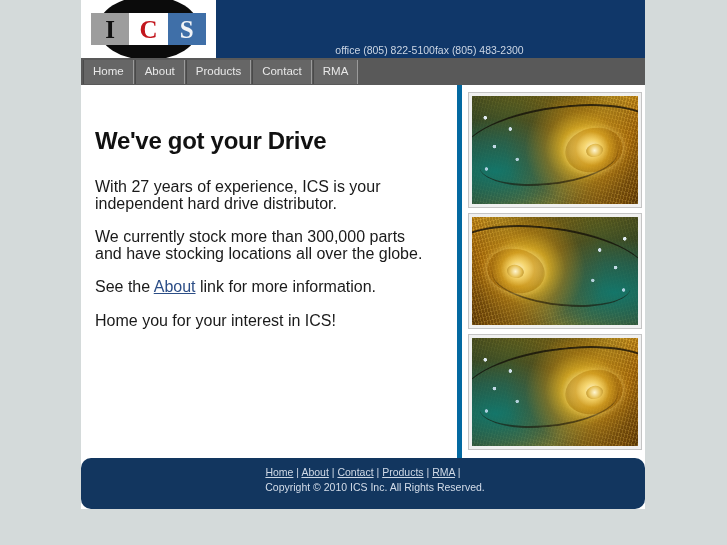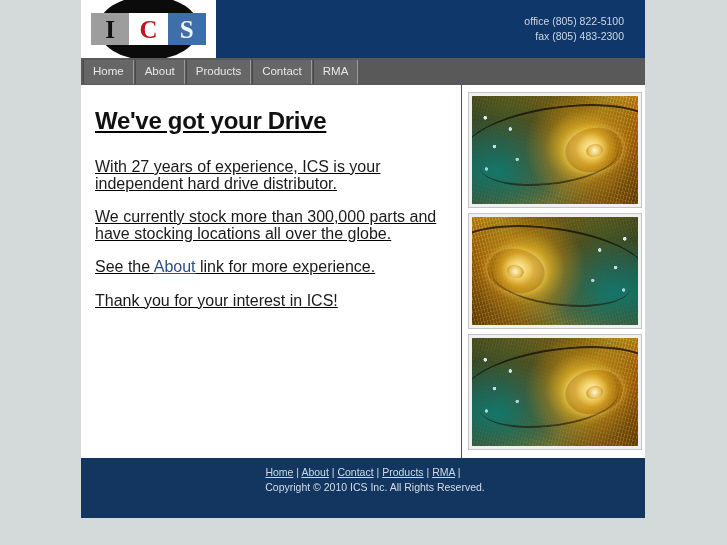--- a/index.html
+++ b/index.html
@@ -64,24 +64,24 @@
     font-size: 25px;
     line-height: 1;
   }
   .lbox-i { background: #9d9d9d; color: #111111; }
   .lbox-c { background: #ffffff; color: #c2161d; }
   .lbox-s { background: #3f6fa8; color: #f2f4f7; }
 
   .contact-block {
     flex: 1 1 auto;
     display: flex;
-    flex-direction: column;
+    flex-direction: row;
     align-items: flex-end;
     justify-content: center;
-    padding-right: 21px;
+    padding-right: 2px;
     color: #ccd6e4;
     font-size: 10.5px;
     line-height: 15px;
   }
 
   
   .nav {
     height: 27px;
     background: #595959;
     display: flex;
@@ -103,24 +103,23 @@
 
   
   .body-area {
     display: flex;
     background: #ffffff;
     min-height: 350px;
   }
   .content-col {
     width: 381px;
     flex: 0 0 381px;
-    border-right: 1px solid #0369a1;
+    border-right: 5px solid #0369a1;
     box-sizing: border-box;
-    padding: 14px 22px 20px 14px;
-    text-decoration: underline;
+    padding: 34px 22px 20px 14px;
   }
   h1.page-title {
     font-size: 24px;
     font-weight: bold;
     color: #111111;
     margin: 8px 0 24px 0;
     letter-spacing: -0.3px;
   }
   .content-col p {
     font-size: 16px;
@@ -216,25 +215,26 @@
       radial-gradient(circle at 18% 16%, rgba(235,245,255,0.95) 0 1.6px, rgba(0,0,0,0) 2px),
       radial-gradient(circle at 62% 30%, rgba(225,240,255,0.9) 0 1.6px, rgba(0,0,0,0) 2px),
       radial-gradient(circle at 34% 52%, rgba(220,238,255,0.85) 0 1.6px, rgba(0,0,0,0) 2px),
       radial-gradient(circle at 74% 68%, rgba(215,235,255,0.8) 0 1.4px, rgba(0,0,0,0) 2px),
       radial-gradient(circle at 20% 80%, rgba(210,232,255,0.8) 0 1.4px, rgba(0,0,0,0) 2px);
   }
 
   
   .footer {
     background: #12365f;
-    padding: 7px 0 23px 0;
+    padding: 7px 0 14px 0;
     text-align: center;
     color: #cfd9e6;
     font-size: 10.5px;
     line-height: 15px;
+    border-radius: 10px;
   }
   .footer a {
     color: #cfd9e6;
     text-decoration: underline;
   }
   .footer .sep { text-decoration: none; }
   .footer-row2 { color: #d4dde9; margin-left: 24px; }
 </style>
 </head>
 <body>
@@ -263,22 +263,22 @@
     <div class="nav-item">Contact</div>
     <div class="nav-item">RMA</div>
   </div>
 
   <div class="body-area">
 
     <div class="content-col">
       <h1 class="page-title">We've got your Drive</h1>
       <p>With 27 years of experience, ICS is your independent hard drive distributor.</p>
       <p>We currently stock more than 300,000 parts and have stocking locations all over the globe.</p>
-      <p><span>See the </span><a href="#">About</a><span> link for more experience.</span></p>
-      <p>Thank you for your interest in ICS!</p>
+      <p><span>See the </span><a href="#">About</a><span> link for more information.</span></p>
+      <p>Home you for your interest in ICS!</p>
     </div>
 
     <div class="images-col">
       <div class="photo-frame">
         <div class="photo-inner">
           <div class="pcb-dots"></div>
           <div class="hd-arm"></div>
           <div class="hd-arm2"></div>
           <div class="hd-platter">
             <div class="hd-hub"></div>

